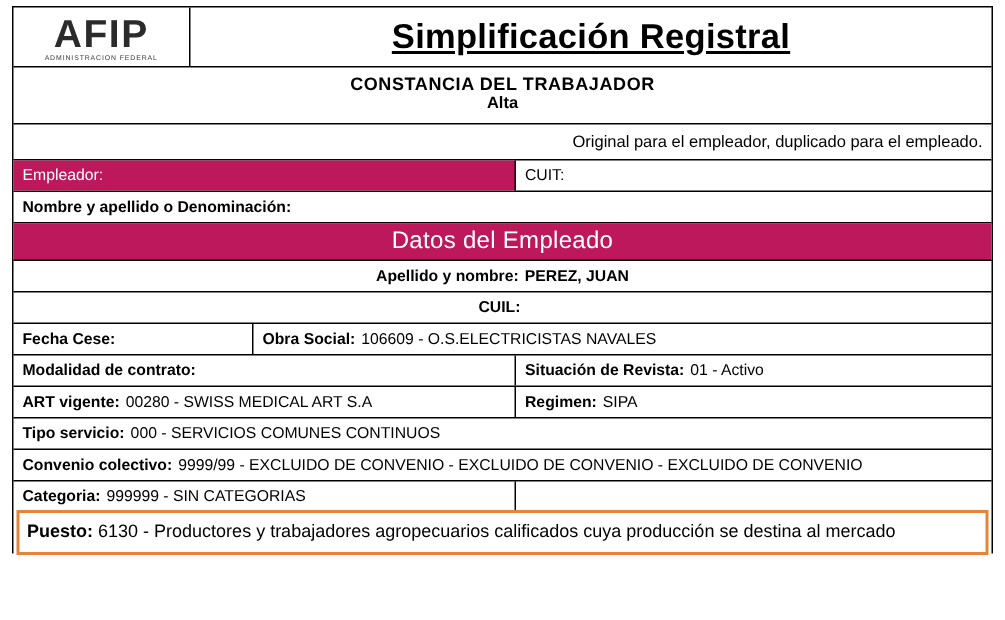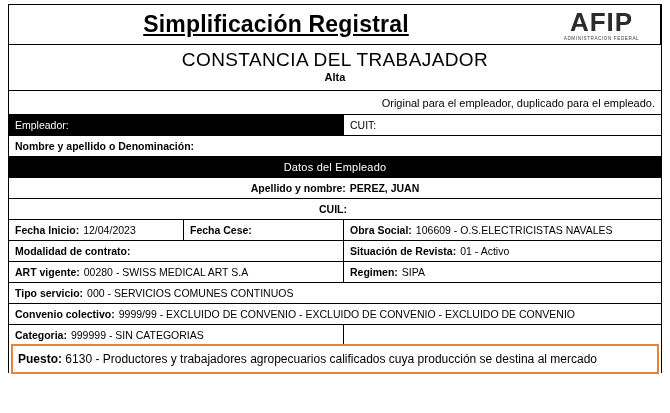--- a/index.html
+++ b/index.html
@@ -80,47 +80,47 @@
     letter-spacing: 0.2px;
   }
 
   .subtitle-row {
     display: block;
     border-bottom: 1px solid #000;
     text-align: center;
     padding: 4px 0 5px 0;
   }
   .subtitle-1 {
-    font-size: 19px;
-    font-weight: normal;
+    font-size: 12px;
+    font-weight: bold;
     letter-spacing: 0.4px;
     display: block;
     line-height: 1.2;
   }
   .subtitle-2 {
     font-size: 11px;
     font-weight: bold;
     display: block;
     line-height: 1.25;
   }
 
   .note-row {
     display: block;
     border-bottom: 1px solid #000;
     text-align: right;
     padding: 2px 6px 3px 0;
   }
   .note-text { font-size: 11px; color: #000; }
 
   
-  .gray { background: #000000; color: #ffffff; }
+  .gray { background: #be185d; color: #ffffff; }
   .gray-cell { color: #ffffff; font-weight: normal; }
   .band-center {
     justify-content: center;
-    font-size: 11px;
+    font-size: 16px;
     color: #fff;
     letter-spacing: 0.2px;
   }
   .w-335 { width: 335px; }
   .flex1 { flex: 1; text-align: right; }
 
   .lbl { font-weight: bold; }
   .val { font-weight: normal; margin-left: 4px; }
 
   .center { justify-content: center; }
@@ -144,29 +144,29 @@
 
   .cut-row { border-bottom: none; flex-direction: column; }
 </style>
 </head>
 <body>
 
 <div id="page">
   <div class="doc">
 
     <div class="row header-row">
-      <div class="cell title-cell">
-        <span class="main-title">Simplificación Registral</span>
-      </div>
       <div class="cell logo-cell">
         <span class="logo-wrap">
           <span class="logo-letters">AFIP</span>
           <span class="logo-sub">ADMINISTRACION FEDERAL</span>
         </span>
       </div>
+      <div class="cell title-cell">
+        <span class="main-title">Simplificación Registral</span>
+      </div>
     </div>
 
     <div class="subtitle-row">
       <span class="subtitle-1">CONSTANCIA DEL TRABAJADOR</span>
       <span class="subtitle-2">Alta</span>
     </div>
 
     <div class="note-row">
       <span class="note-text">Original para el empleador, duplicado para el empleado.</span>
     </div>
@@ -201,24 +201,20 @@
     </div>
 
     <div class="row">
       <div class="cell flex1 center">
         <span class="lbl">CUIL:</span>
         <span class="val"></span>
       </div>
     </div>
 
     <div class="row">
-      <div class="cell col-a">
-        <span class="lbl">Fecha Inicio:</span>
-        <span class="val">12/04/2023</span>
-      </div>
       <div class="cell col-b">
         <span class="lbl">Fecha Cese:</span>
         <span class="val"></span>
       </div>
       <div class="cell col-c">
         <span class="lbl">Obra Social:</span>
         <span class="val">106609 - O.S.ELECTRICISTAS NAVALES</span>
       </div>
     </div>
 

